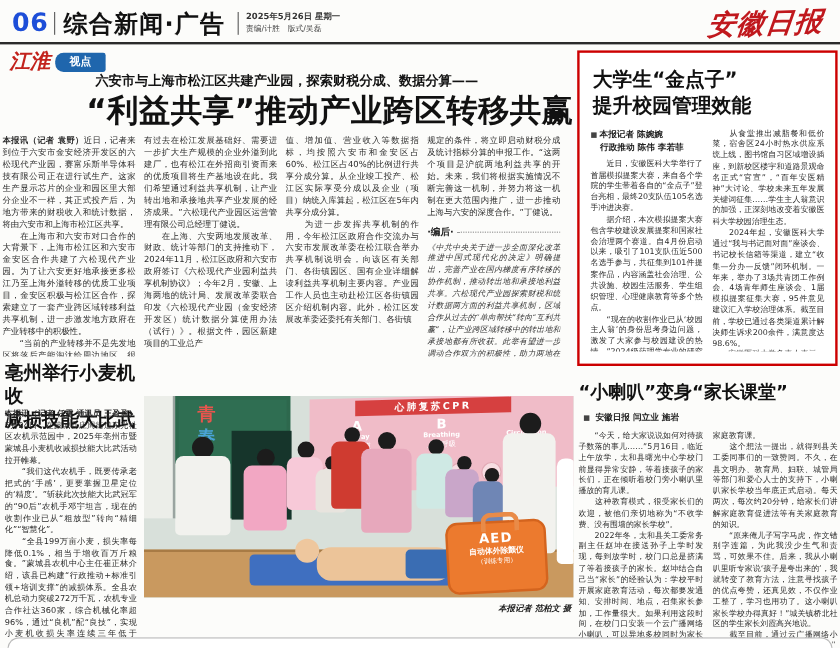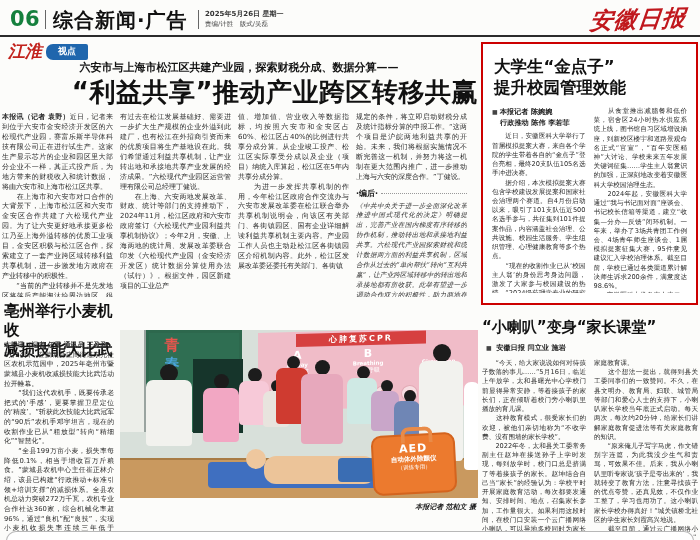--- a/index.html
+++ b/index.html
@@ -2,21 +2,21 @@
 <html><head>
 <meta charset="utf-8">
 <style>
   * { margin:0; padding:0; box-sizing:border-box; }
   html,body { width:700px; height:540px; }
   body { position:relative; background:#fcfcfa; font-family:"DejaVu Sans","Liberation Sans",sans-serif; color:#222; overflow:hidden; }
   .abs { position:absolute; }
 
   
   .hdr-rule { top:35px; left:0; width:700px; height:1.5px; background:#2b2b2b; }
-  .pageno { top:7px; left:10px; font-size:21px; font-weight:700; color:#15803d; letter-spacing:0.5px; }
+  .pageno { top:7px; left:10px; font-size:21px; font-weight:700; color:#1d4ed8; letter-spacing:0.5px; }
   .hdr-div { top:10px; width:1px; height:19px; background:#666; }
   .section-name { top:7px; left:53px; font-size:20px; font-weight:700; color:#111; letter-spacing:1px;text-align:center; }
   .hdr-date { top:9px; left:205px; font-size:7px; color:#333; font-weight:600; }
   .hdr-editors { top:20px; left:205px; font-size:6.5px; color:#444; }
   .masthead { top:4px; right:14px; font-size:23px; font-weight:700; font-style:italic; color:#c0181d;
               font-family:"DejaVu Serif","Liberation Serif",serif; transform:skewX(-8deg) rotate(-2deg); letter-spacing:1px;}
 
   
   .jh-brand { top:40px; left:8px; font-size:17px; font-weight:700; font-style:italic; color:#c2221c;
               font-family:"DejaVu Serif","Liberation Serif",serif; }

